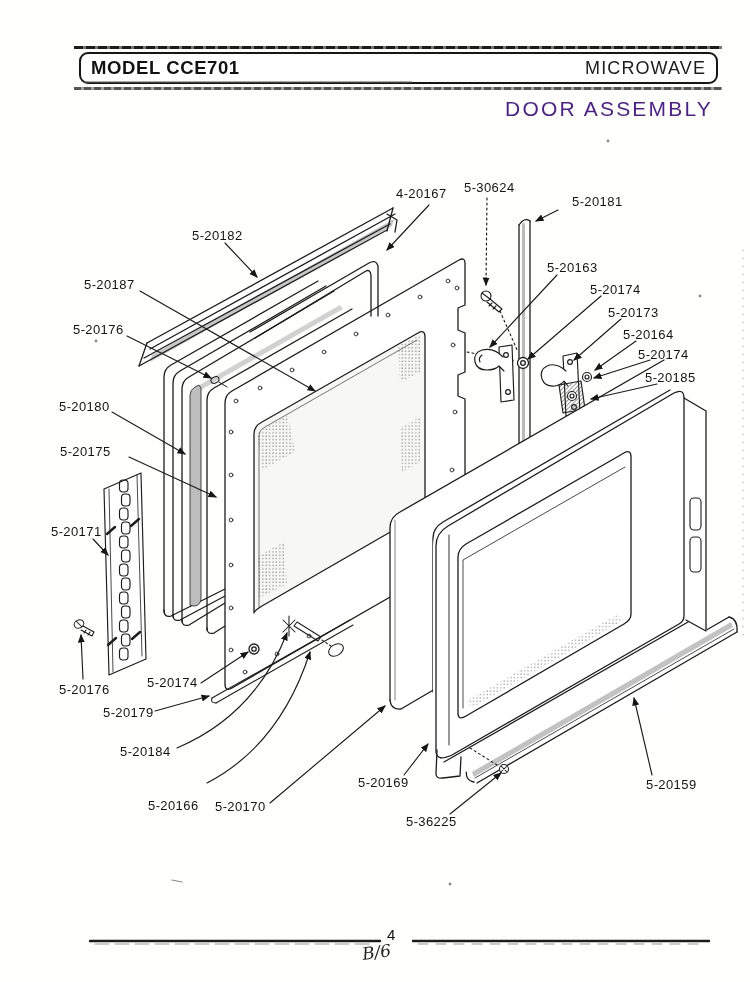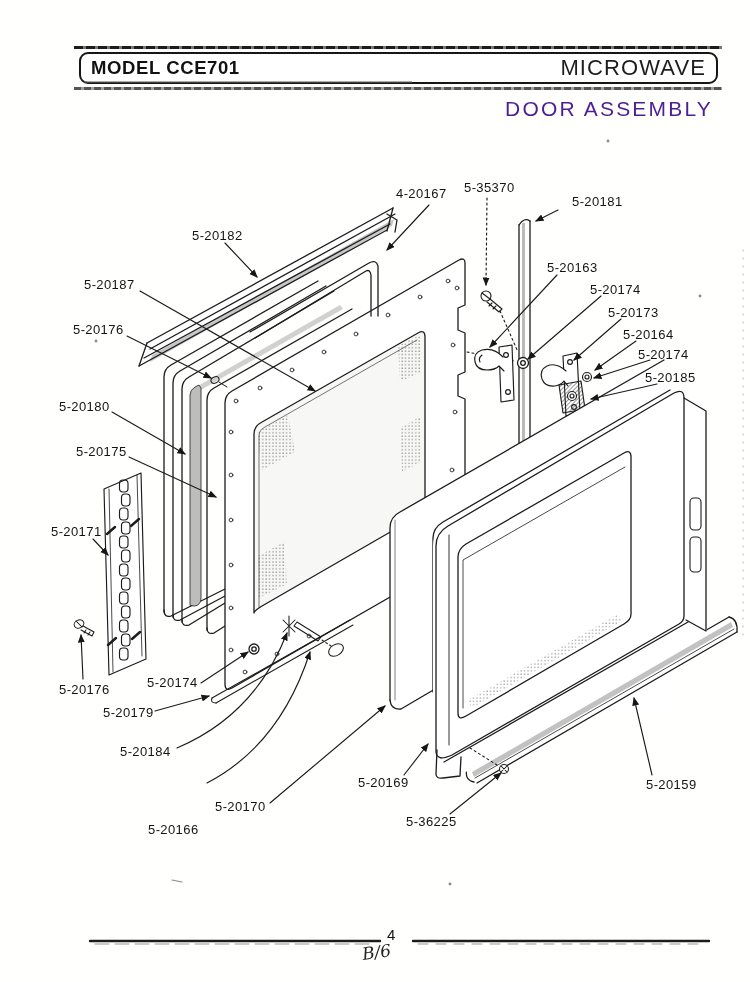--- a/index.html
+++ b/index.html
@@ -6,21 +6,21 @@
   .page{position:relative;width:750px;height:982px;background:#fffffe;overflow:hidden;
         font-family:"Liberation Sans",sans-serif;}
   .hdr-rule-top{position:absolute;left:74px;top:46px;width:648px;height:3px;
         background:repeating-linear-gradient(90deg,#1c1c1c 0 9px,#777 9px 12px);}
   .hdr-rule-bottom{position:absolute;left:74px;top:87px;width:648px;height:2.5px;opacity:.8;
         background:repeating-linear-gradient(90deg,#2a2a2a 0 7px,#8a8a8a 7px 10px);}
   .hdr-box{position:absolute;left:79px;top:52px;width:639px;height:32px;box-sizing:border-box;
         border:2.5px solid #161616;border-radius:9px;display:flex;align-items:center;
         justify-content:space-between;padding:0 10px;background:#fff;}
   .model{font-weight:bold;font-size:18.5px;letter-spacing:.6px;color:#111;}
-  .product{font-weight:400;font-size:22px;letter-spacing:1.1px;color:#1d1d1d;}
+  .product{font-weight:400;font-size:18px;letter-spacing:1.1px;color:#1d1d1d;}
   .model-underline{position:absolute;left:84px;top:81px;width:328px;height:1.5px;background:#666;opacity:.55;}
   .subtitle{position:absolute;right:37px;top:97px;font-size:21px;letter-spacing:2.2px;color:#4c1d95;}
   .plabel{position:absolute;font-size:13px;letter-spacing:.4px;color:#141414;white-space:nowrap;}
   .pagenum{position:absolute;left:387px;top:926px;font-size:15px;color:#111;}
   .hand{position:absolute;left:362px;top:942px;font-family:"DejaVu Serif",serif;font-style:italic;
         font-size:17px;color:#222;transform:rotate(-8deg);}
   svg{position:absolute;left:0;top:0;}
 </style>
 </head>
 <body>
@@ -295,38 +295,38 @@
           <circle cx="96" cy="341" r="0.8"></circle>
         <circle cx="700" cy="296" r="0.8"></circle>
           <circle cx="450" cy="884" r="0.8"></circle>
       </g>
     </g>
   </svg>
 
   <div>
     <div class="plabel" style="left:192px;top:228px">5-20182</div>
     <div class="plabel" style="left:396px;top:186px">4-20167</div>
-    <div class="plabel" style="left:464px;top:180px">5-35370</div>
+    <div class="plabel" style="left:464px;top:180px">5-30624</div>
     <div class="plabel" style="left:572px;top:194px">5-20181</div>
     <div class="plabel" style="left:547px;top:260px">5-20163</div>
     <div class="plabel" style="left:590px;top:282px">5-20174</div>
     <div class="plabel" style="left:608px;top:305px">5-20173</div>
     <div class="plabel" style="left:623px;top:327px">5-20164</div>
     <div class="plabel" style="left:638px;top:347px">5-20174</div>
     <div class="plabel" style="left:645px;top:370px">5-20185</div>
     <div class="plabel" style="left:84px;top:277px">5-20187</div>
     <div class="plabel" style="left:73px;top:322px">5-20176</div>
     <div class="plabel" style="left:59px;top:399px">5-20180</div>
-    <div class="plabel" style="left:76px;top:444px">5-20175</div>
+    <div class="plabel" style="left:60px;top:444px">5-20175</div>
     <div class="plabel" style="left:51px;top:524px">5-20171</div>
     <div class="plabel" style="left:59px;top:682px">5-20176</div>
     <div class="plabel" style="left:147px;top:675px">5-20174</div>
     <div class="plabel" style="left:103px;top:705px">5-20179</div>
     <div class="plabel" style="left:120px;top:744px">5-20184</div>
-    <div class="plabel" style="left:148px;top:822px">5-20166</div>
+    <div class="plabel" style="left:148px;top:798px">5-20166</div>
     <div class="plabel" style="left:215px;top:799px">5-20170</div>
     <div class="plabel" style="left:358px;top:775px">5-20169</div>
     <div class="plabel" style="left:406px;top:814px">5-36225</div>
     <div class="plabel" style="left:646px;top:777px">5-20159</div>
   </div>
 
   <div class="pagenum">4</div>
   <div class="hand">B/6</div>
 
 </div>

